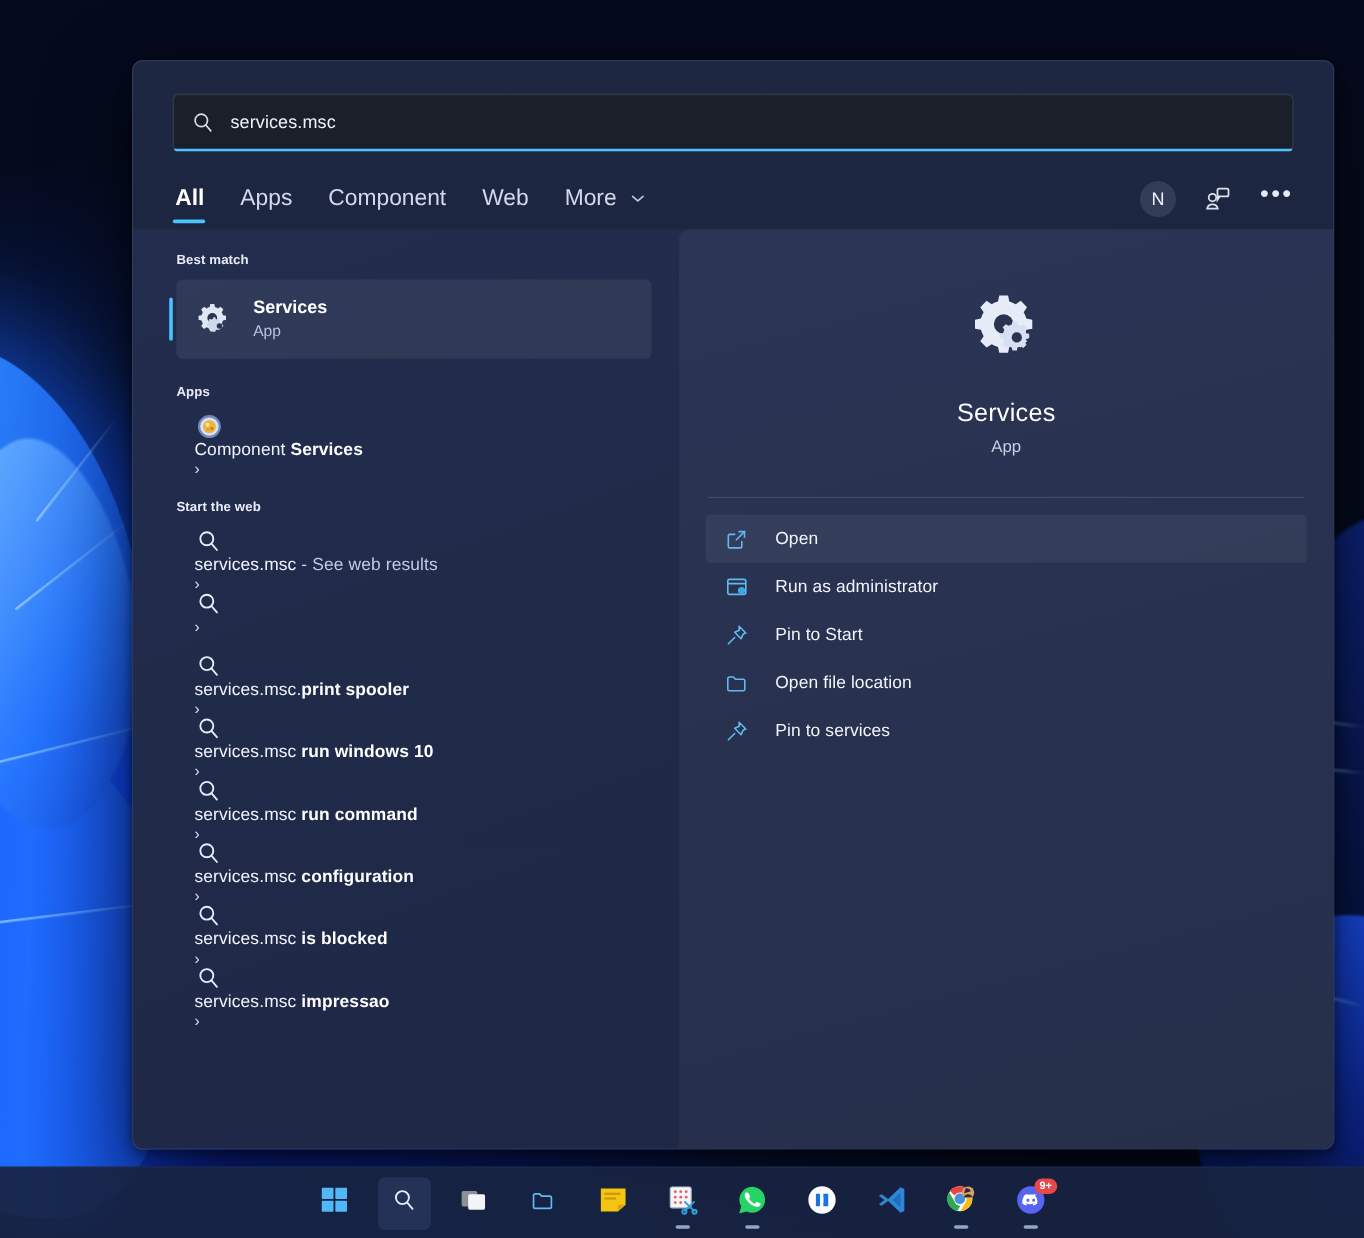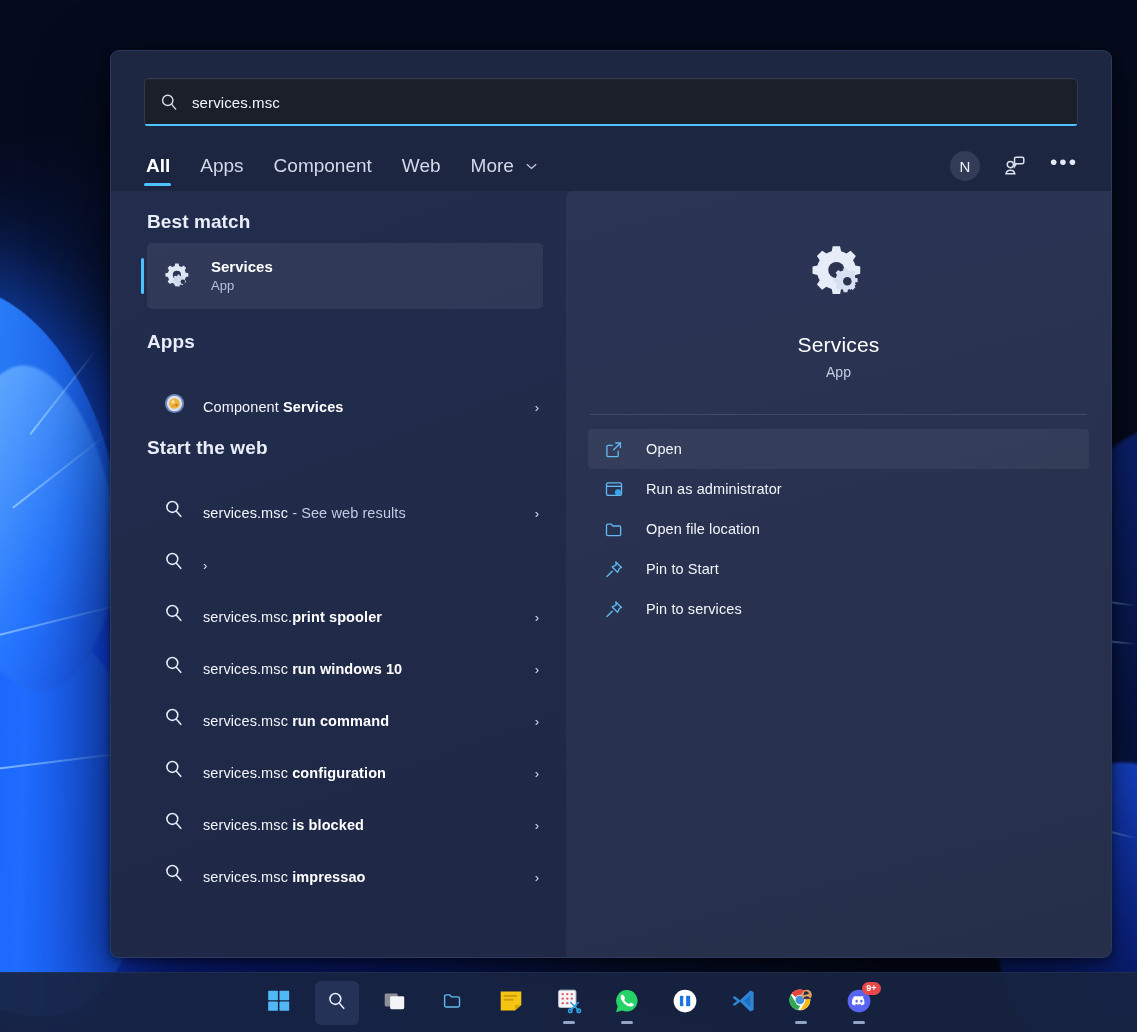--- a/index.html
+++ b/index.html
@@ -141,21 +141,21 @@
   #left { width: 455px; padding: 20px 0 0 0; }
   #right {
     flex: 1; margin: 0 0 0 0;
     background: linear-gradient(165deg, #2b3556 0%, #28314e 50%, #262f4a 100%);
     border-radius: 8px 0 0 0;
     padding: 18px 22px 0 22px;
   }
 
   
   .sect {
-    color: #e9edf7; font-size: 19px; font-weight: 600;
+    color: #e9edf7; font-size: 11px; font-weight: 600;
     padding: 0 0 10px 36px; letter-spacing: .1px;
   }
   .sect.sp { padding-top: 22px; }
 
   
   #bestmatch {
     position: relative; margin: 0 23px 0 36px;
     height: 66px; border-radius: 5px;
     background: rgba(255,255,255,0.065);
     display: flex; align-items: center; padding-left: 15px;
@@ -163,23 +163,23 @@
   #bestmatch::before {
     content: ""; position: absolute; left: -6px; top: 15px; bottom: 15px;
     width: 3px; border-radius: 2px; background: #4cc2ff;
   }
   #bestmatch .bm-ico { width: 32px; height: 32px; margin-right: 17px; flex: 0 0 32px; }
   .bm-title { color: #ffffff; font-size: 15px; font-weight: 600; line-height: 19px; }
   .bm-sub { color: #b9c2d8; font-size: 13px; line-height: 18px; margin-top: 1px; }
 
   
   .row {
-    display: flex; align-items: flex-end;
+    display: flex; align-items: flex-start;
     height: 52px; margin: 0 23px 0 36px;
-    padding-left: 15px; border-radius: 5px; cursor: default;
+    padding-left: 15px; border-radius: 5px; cursor: default; flex-direction: column;
   }
   .row .rico { width: 24px; height: 24px; flex: 0 0 24px; margin-right: 17px; display:flex; align-items:center; justify-content:center;}
   .row .rlabel { flex: 1; color: #f1f4fb; font-size: 14.5px; letter-spacing: .1px; white-space: nowrap; }
   .row .rlabel b { font-weight: 700; color: #ffffff; }
   .row .rlabel .dim { color: #c3cbe0; }
   .row .rchev { color: #e2e8f6; font-size: 13px; opacity: .95; margin-right: 4px; }
 
   
   #preview-head { text-align: center; padding-top: 32px; }
   #preview-icon { width: 62px; height: 62px; margin: 0 auto 30px auto; }
@@ -475,37 +475,37 @@
                   <line x1="3" y1="8.2" x2="21" y2="8.2"></line>
                 </g>
                 <circle cx="16.7" cy="15.2" r="3.6" fill="#3aa8e8"></circle>
               </svg>
             </span>
             <span class="alabel">Run as administrator</span>
           </div>
           <div class="act">
             <span class="aico">
               <svg viewBox="0 0 24 24" width="21" height="21">
-                <g fill="none" stroke="#60b9f0" stroke-width="1.6">
-                  <path d="M3 7.2a1.6 1.6 0 0 1 1.6-1.6h4.1l2 2.2h7.7A1.6 1.6 0 0 1 20 9.4v8.4a1.6 1.6 0 0 1-1.6 1.6H4.6A1.6 1.6 0 0 1 3 17.8z"></path>
-                </g>
-              </svg>
-            </span>
-            <span class="alabel">Open file location</span>
+                <g fill="none" stroke="#60b9f0" stroke-width="1.6" stroke-linejoin="round">
+                  <path d="M14.3 2.9 21 9.6l-2.6 1.1-2.1 4.6-6.4-6.4 4.6-2.1z"></path>
+                  <line x1="9.9" y1="14.1" x2="3.6" y2="20.4" stroke-linecap="round"></line>
+                </g>
+              </svg>
+            </span>
+            <span class="alabel">Pin to Start</span>
           </div>
           <div class="act">
             <span class="aico">
               <svg viewBox="0 0 24 24" width="21" height="21">
-                <g fill="none" stroke="#60b9f0" stroke-width="1.6" stroke-linejoin="round">
-                  <path d="M14.3 2.9 21 9.6l-2.6 1.1-2.1 4.6-6.4-6.4 4.6-2.1z"></path>
-                  <line x1="9.9" y1="14.1" x2="3.6" y2="20.4" stroke-linecap="round"></line>
-                </g>
-              </svg>
-            </span>
-            <span class="alabel">Pin to Start</span>
+                <g fill="none" stroke="#60b9f0" stroke-width="1.6">
+                  <path d="M3 7.2a1.6 1.6 0 0 1 1.6-1.6h4.1l2 2.2h7.7A1.6 1.6 0 0 1 20 9.4v8.4a1.6 1.6 0 0 1-1.6 1.6H4.6A1.6 1.6 0 0 1 3 17.8z"></path>
+                </g>
+              </svg>
+            </span>
+            <span class="alabel">Open file location</span>
           </div>
           <div class="act">
             <span class="aico">
               <svg viewBox="0 0 24 24" width="21" height="21">
                 <g fill="none" stroke="#60b9f0" stroke-width="1.6" stroke-linejoin="round">
                   <path d="M14.3 2.9 21 9.6l-2.6 1.1-2.1 4.6-6.4-6.4 4.6-2.1z"></path>
                   <line x1="9.9" y1="14.1" x2="3.6" y2="20.4" stroke-linecap="round"></line>
                 </g>
               </svg>
             </span>

